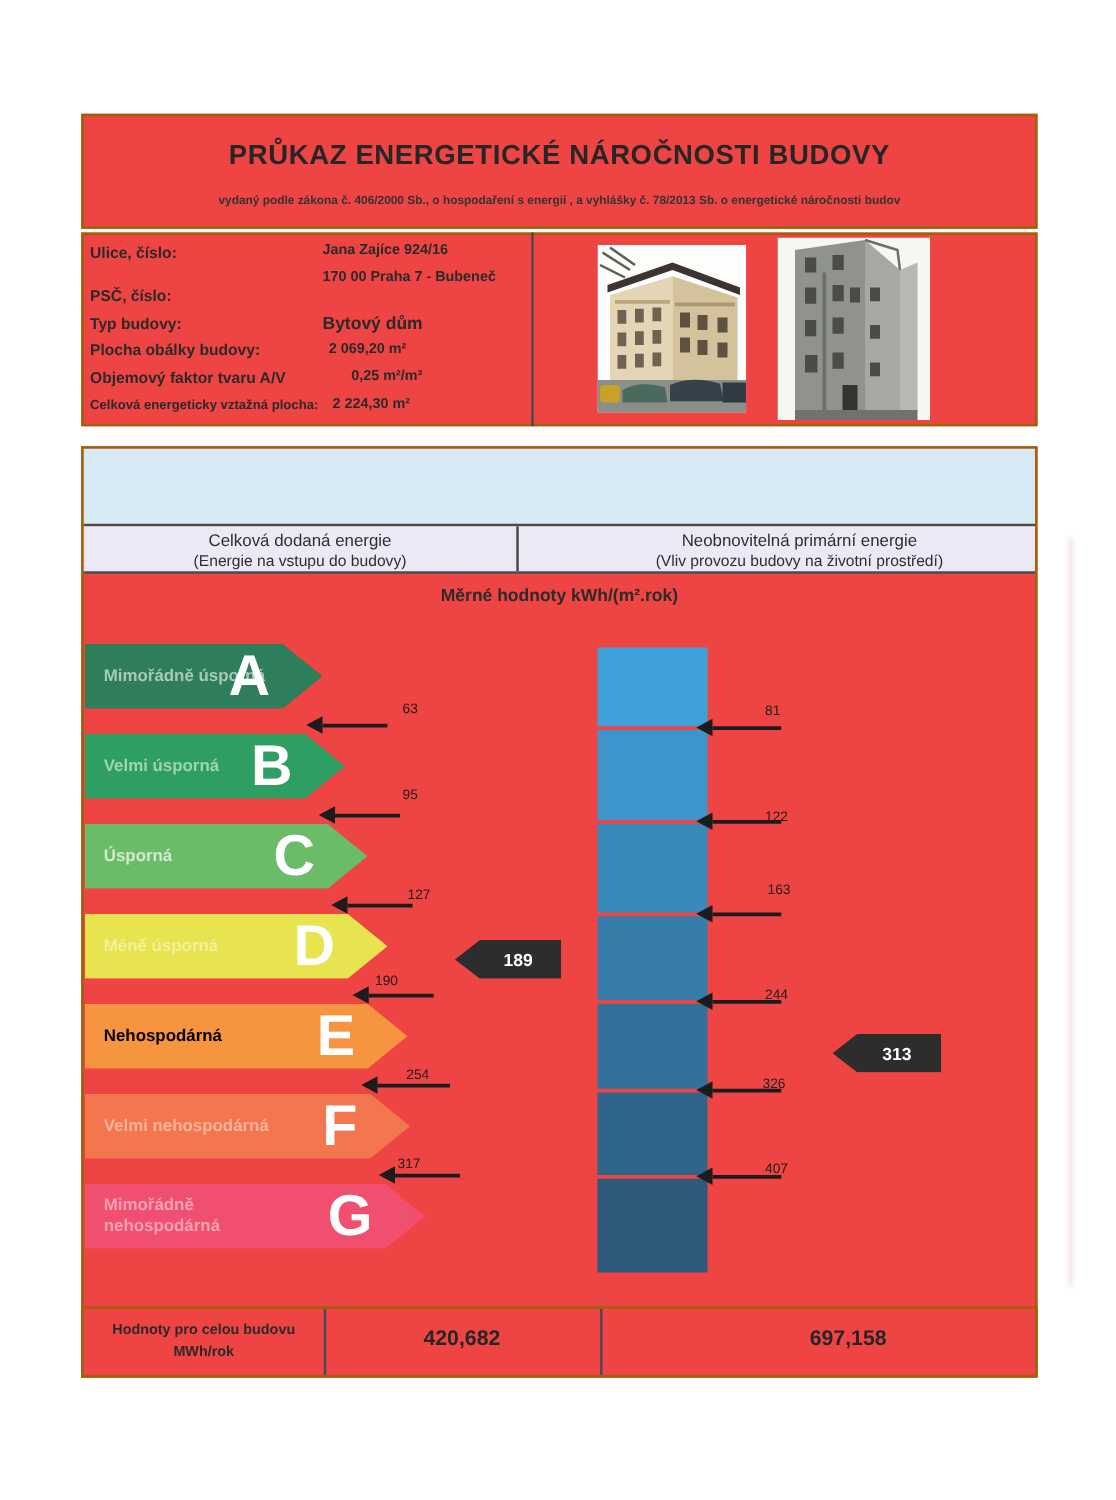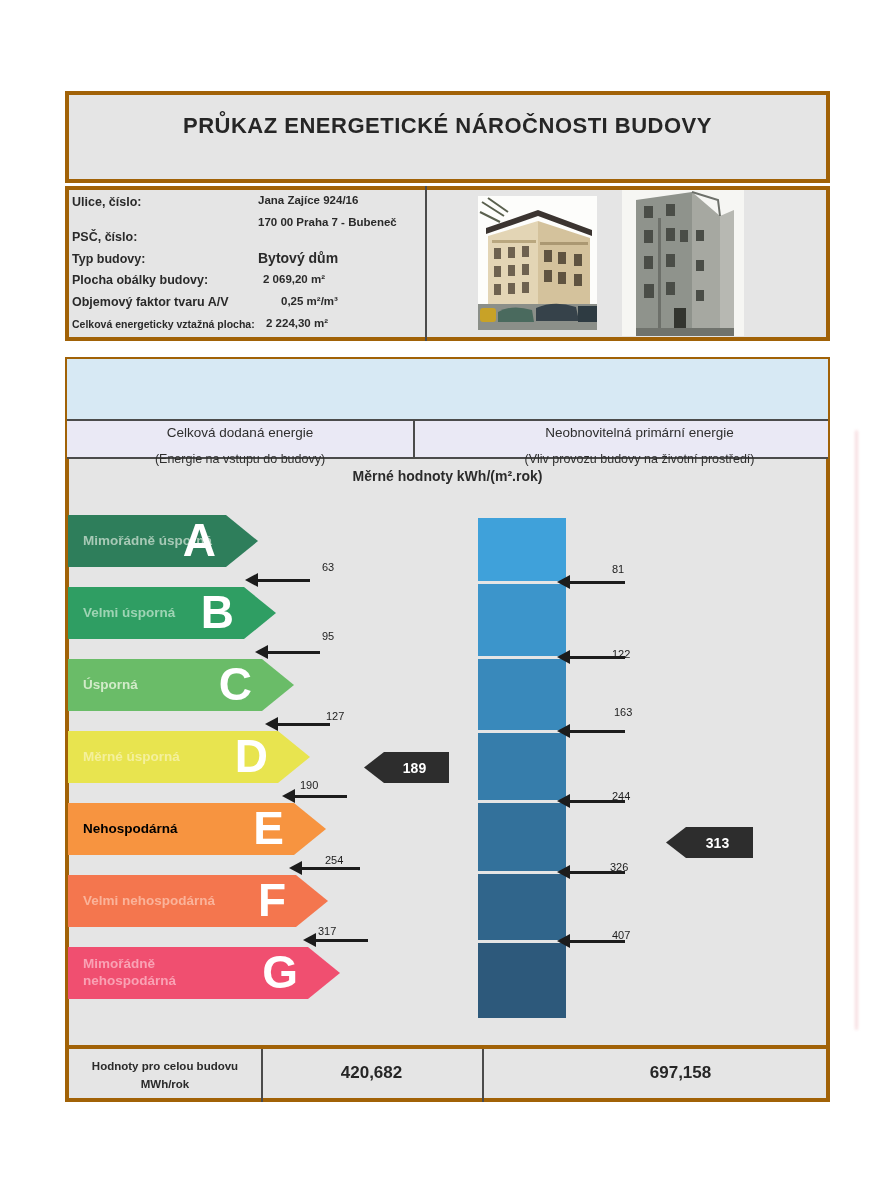--- a/index.html
+++ b/index.html
@@ -1,34 +1,34 @@
 <!DOCTYPE html>
 <html><head>
 <meta charset="utf-8">
 <style>
   html,body{margin:0;padding:0;background:#ffffff;}
   .sheet{position:relative;width:893px;height:1200px;background:#ffffff;overflow:hidden;
          font-family:"Liberation Sans",sans-serif;color:#222;}
-  .box{position:absolute;border:4px solid #a16207;background:#e5e5e5;box-sizing:border-box;}
+  .box{position:absolute;border:2px solid #a16207;background:#ef4444;box-sizing:border-box;}
   
   .hdr-title{position:absolute;left:0;right:0;top:18px;text-align:center;font-weight:bold;
              font-size:22px;letter-spacing:.5px;color:#262626;}
   .hdr-sub{position:absolute;left:0;right:0;top:62px;text-align:center;font-weight:bold;
            font-size:9.5px;color:#333;}
   
   .blabel{position:absolute;font-weight:bold;font-size:12.5px;color:#2a2a2a;white-space:nowrap;}
   .bvalue{position:absolute;font-weight:bold;font-size:11.5px;color:#2a2a2a;white-space:nowrap;}
   .vline{position:absolute;width:2px;background:#4b4b4b;}
   .hline{position:absolute;height:2px;background:#4b4b4b;}
   
   .sec-title{position:absolute;left:0;right:0;text-align:center;font-weight:bold;font-size:27px;
              color:#2b2b2b;letter-spacing:.5px;}
   .colhead{position:absolute;text-align:center;font-weight:normal;color:#2e2e2e;box-sizing:border-box;}
   .colhead .l1{font-size:13.5px;display:block;margin-top:4px;}
-  .colhead .l2{font-size:12.5px;display:block;margin-top:12px;}
+  .colhead .l2{font-size:12.5px;display:block;margin-top:2px;}
   .units{position:absolute;left:65px;width:765px;text-align:center;font-weight:bold;font-size:14px;color:#2b2b2b;}
   
   .band{position:absolute;left:68px;height:52px;
         clip-path:polygon(0 0, calc(100% - 32px) 0, 100% 50%, calc(100% - 32px) 100%, 0 100%);}
   .band-label{position:absolute;left:15px;top:50%;transform:translateY(-50%);
               font-weight:bold;font-size:13.5px;line-height:1.25;max-width:150px;}
   .band-letter{position:absolute;right:42px;top:50%;transform:translateY(-52%);
                font-weight:bold;font-size:46px;color:#ffffff;}
   .band-a{background:#2e7e5b}.band-a .band-label{color:#a7c9b6}
   .band-b{background:#2f9e63}.band-b .band-label{color:#9ed4b4}
@@ -64,20 +64,21 @@
   <div class="ghost" style="left:480px;top:99px;width:270px;height:9px"></div>
   <div class="ghost" style="left:498px;top:163px;width:250px;height:8px"></div>
   <div class="ghost" style="left:468px;top:212px;width:58px;height:9px"></div>
   <div class="ghost" style="left:545px;top:362px;width:215px;height:10px"></div>
   <div class="ghost" style="left:420px;top:430px;width:300px;height:9px"></div>
   <div class="ghost" style="left:455px;top:447px;width:250px;height:8px"></div>
   <div class="ghost" style="left:855px;top:430px;width:3px;height:600px;background:#e8a0a8;opacity:.35"></div>
 
   <div class="box" style="left:65px;top:91px;width:765px;height:92px">
     <div class="hdr-title">PRŮKAZ ENERGETICKÉ NÁROČNOSTI BUDOVY</div>
+    <div class="hdr-sub">vydaný podle zákona č. 406/2000 Sb., o hospodaření s energií , a vyhlášky č. 78/2013 Sb. o energetické náročnosti budov</div>
   </div>
 
   <div class="box" style="left:65px;top:186px;width:765px;height:155px"></div>
   <div class="vline" style="left:425px;top:186px;height:155px"></div>
 
   <span class="blabel" style="left:72px;top:195px">Ulice, číslo:</span>
   <span class="blabel" style="left:72px;top:230px">PSČ, číslo:</span>
   <span class="blabel" style="left:72px;top:252px">Typ budovy:</span>
   <span class="blabel" style="left:72px;top:273px">Plocha obálky budovy:</span>
   <span class="blabel" style="left:72px;top:295px">Objemový faktor tvaru A/V</span>
@@ -173,21 +174,21 @@
   </div>
   <div class="band band-b" style="top:587px;width:208px">
     <span class="band-label">Velmi úsporná</span>
     <span class="band-letter">B</span>
   </div>
   <div class="band band-c" style="top:659px;width:226px">
     <span class="band-label">Úsporná</span>
     <span class="band-letter">C</span>
   </div>
   <div class="band band-d" style="top:731px;width:242px">
-    <span class="band-label">Měrné úsporná</span>
+    <span class="band-label">Méně úsporná</span>
     <span class="band-letter">D</span>
   </div>
   <div class="band band-e" style="top:803px;width:258px">
     <span class="band-label">Nehospodárná</span>
     <span class="band-letter">E</span>
   </div>
   <div class="band band-f" style="top:875px;width:260px">
     <span class="band-label">Velmi nehospodárná</span>
     <span class="band-letter">F</span>
   </div>

